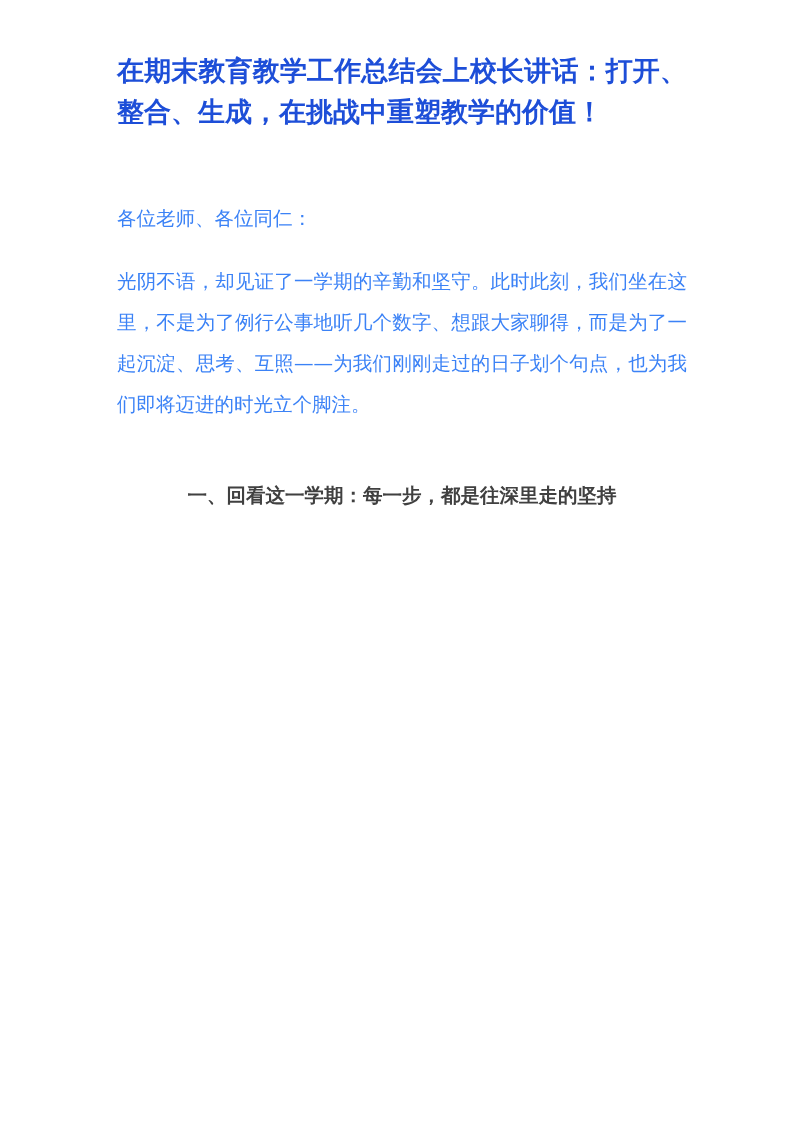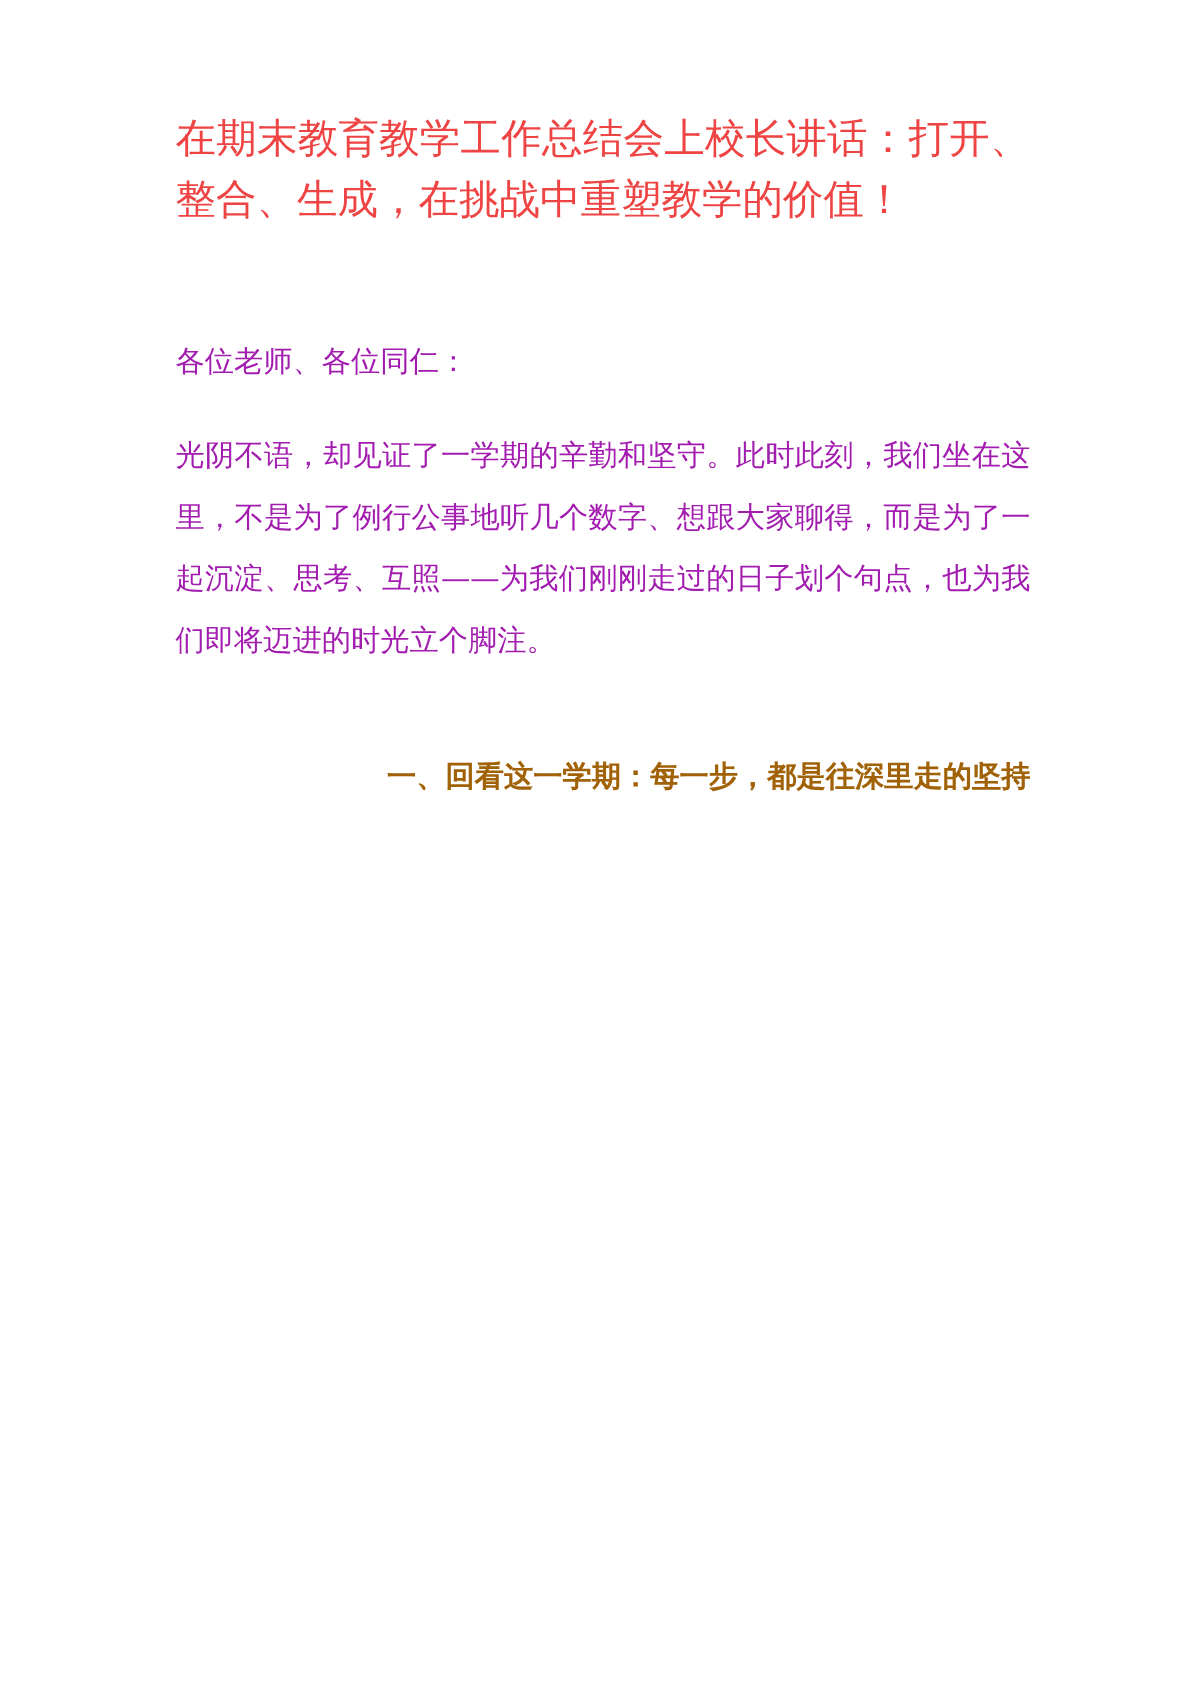--- a/index.html
+++ b/index.html
@@ -26,59 +26,59 @@
 
   .content {
     position: absolute;
     left: 117px;
     top: 0;
     width: 570px;
   }
 
   .doc-title {
     margin: 0;
-    padding-top: 72px;
+    padding-top: 50px;
     font-family: "DejaVu Serif", "Liberation Serif", serif;
-    font-weight: 400;
+    font-weight: 700;
     font-size: 27px;
     line-height: 41px;
     letter-spacing: 0px;
-    color: #ef4444;
+    color: #1d4ed8;
     text-align: justify;
     text-justify: inter-ideograph;
   }
 
   .spacer-after-title {
     height: 66px;
   }
 
   .para {
     margin: 0 0 26px 0;
     font-family: "DejaVu Serif", "Liberation Serif", serif;
     font-size: 19.5px;
     line-height: 41px;
-    color: #a21caf;
+    color: #3b82f6;
     text-align: justify;
     text-justify: inter-ideograph;
     word-break: break-all;
   }
 
   .para.tight {
     margin-bottom: 22px;
   }
 
   .section-heading {
     margin: 0;
     padding-top: 28px;
     font-family: "DejaVu Serif", "Liberation Serif", serif;
     font-weight: 700;
     font-size: 19.5px;
     line-height: 34px;
-    color: #a16207;
-    text-align: right;
+    color: #404040;
+    text-align: center;
   }
 </style>
 </head>
 <body>
 
 <div class="page">
   <div class="content">
 
     <h1 class="doc-title">在期末教育教学工作总结会上校长讲话：打开、整合、生成，在挑战中重塑教学的价值！</h1>
 

